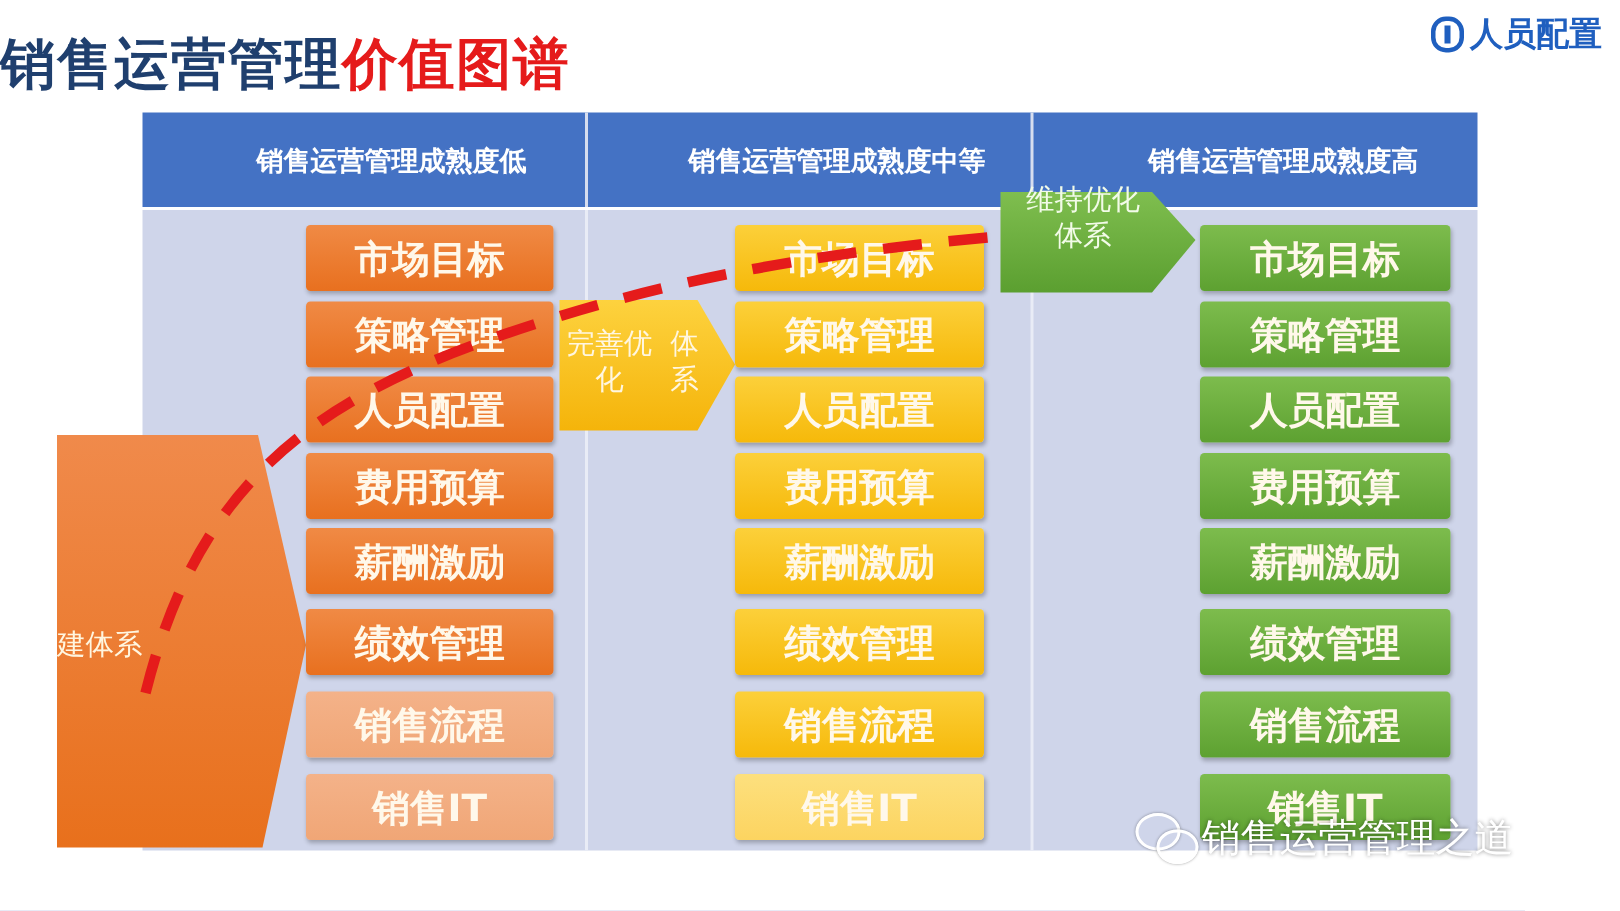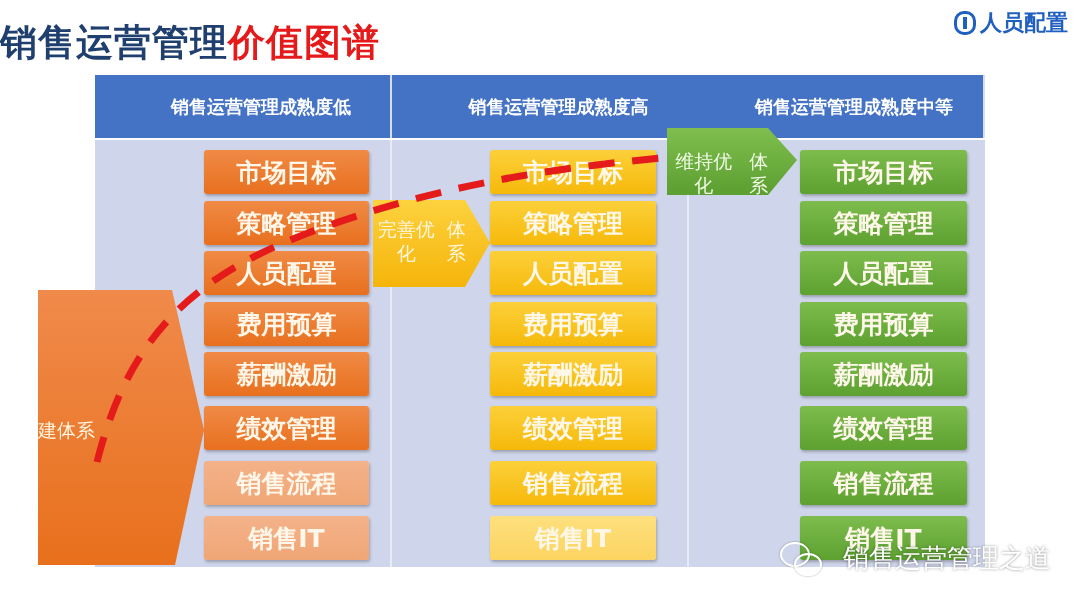--- a/index.html
+++ b/index.html
@@ -17,43 +17,43 @@
   .body { position:absolute; left:0; top:65px; width:890px; height:427px; background:#cfd5ea; }
   .divider { position:absolute; top:65px; width:2px; height:427px; background:#e9ecf6; }
   .box { position:absolute; height:44px; border-radius:3px; color:#fff8ea; font-size:25px; display:flex; align-items:center; justify-content:center; box-shadow:1px 2px 3px rgba(0,0,0,0.25);font-weight:bold; }
   .o { background:linear-gradient(#f08a45,#e8701f); }
   .o.light { background:linear-gradient(#f4b289,#f0a676); }
   .y { background:linear-gradient(#fcd03a,#f6b90a); }
   .y.light { background:linear-gradient(#fde07e,#fcd460); }
   .g { background:linear-gradient(#7dbc4d,#5da131); }
   .arrow { position:absolute; display:flex; align-items:center; justify-content:flex-start; color:#fff6e0; font-size:19px; line-height:24px; text-align:center; }
   .arrow span { display:block; }
-  .watermark { position:absolute; left:780px; top:540px; display:flex; align-items:center; gap:19px; color:#ffffff; font-size:26px; text-shadow:0 0 3px rgba(0,0,0,0.45); }
+  .watermark { position:absolute; left:757px; top:540px; display:flex; align-items:center; gap:0; color:#ffffff; font-size:26px; text-shadow:0 0 3px rgba(0,0,0,0.45); }
   .wechat { position:relative; width:44px; height:36px; }
   .wechat .b1 { position:absolute; left:0; top:2px; width:26px; height:21px; border:2px solid #fff; border-radius:50%; box-shadow:0 0 2px rgba(0,0,0,0.4); }
   .wechat .b2 { position:absolute; left:14px; top:13px; width:24px; height:19px; border:2px solid #fff; border-radius:50%; box-shadow:0 0 2px rgba(0,0,0,0.4); }
   svg.curve { position:absolute; left:0; top:0; pointer-events:none; }
 </style>
 </head>
 <body>
 
 <div class="title">
   <span class="t1">销售运营管理</span><span class="t2">价值图谱</span>
 </div>
 
 <div class="logo">
   <span class="mark"></span>
   <span>人员配置</span>
 </div>
 
 <div class="panel">
   <div class="header">
     <div class="hcell" style="width:297px">销售运营管理成熟度低</div>
+    <div class="hcell" style="width:297px">销售运营管理成熟度中等</div>
     <div class="hcell" style="width:296px;border-right:none">销售运营管理成熟度高</div>
-    <div class="hcell" style="width:297px">销售运营管理成熟度中等</div>
   </div>
   <div class="body"></div>
   <div class="divider" style="left:295px"></div>
   <div class="divider" style="left:592px"></div>
 </div>
 
 <svg class="curve" width="1080" height="607">
   <defs>
     <linearGradient id="og" x1="0" y1="0" x2="0" y2="1">
         <stop offset="0" stop-color="#f08a4b"></stop>
@@ -73,21 +73,21 @@
   <polygon points="667,128 768,128 797,160 768,195 667,195" fill="url(#gg)"></polygon>
 </svg>
 
 <div class="arrow" style="left:38px;top:410px;width:150px;height:40px;justify-content:flex-start">
   <span>建体系</span>
 </div>
 <div class="arrow" style="left:373px;top:216px;width:100px;height:50px;flex-direction:row;justify-content:center">
   <span>完善优化</span>
   <span>体系</span>
 </div>
-<div class="arrow" style="left:667px;top:148px;width:110px;height:50px;flex-direction:row;justify-content:center;color:#f2fbe8">
+<div class="arrow" style="left:667px;top:120px;width:110px;height:50px;flex-direction:column;justify-content:center;color:#f2fbe8">
   <span>维持优化</span>
   <span>体系</span>
 </div>
 
 <div class="box o" style="left:204px;top:150px;width:165px">市场目标</div>
 <div class="box o" style="left:204px;top:201px;width:165px">策略管理</div>
 <div class="box o" style="left:204px;top:251px;width:165px">人员配置</div>
 <div class="box o" style="left:204px;top:302px;width:165px">费用预算</div>
 <div class="box o" style="left:204px;top:352px;width:165px">薪酬激励</div>
 <div class="box o" style="left:204px;top:406px;width:165px">绩效管理</div>

